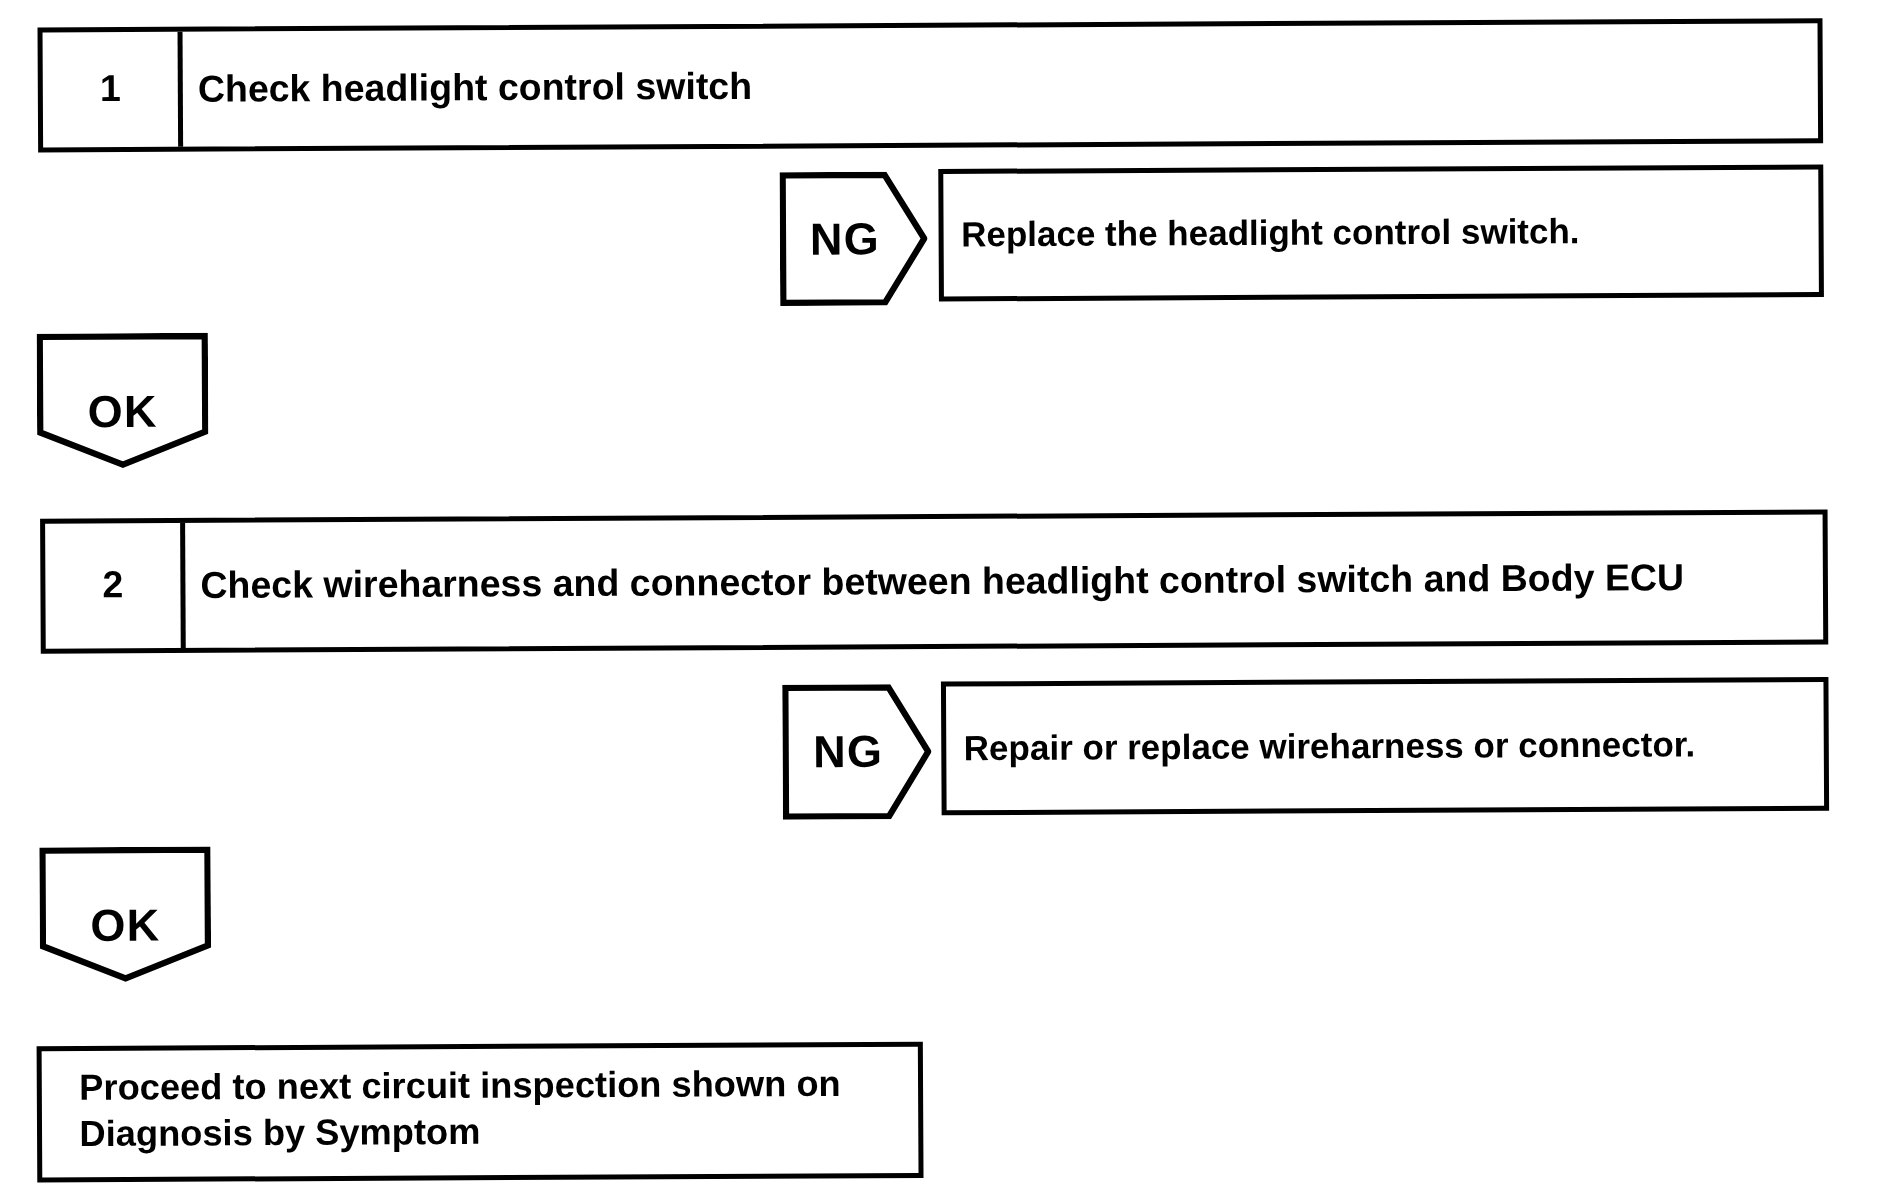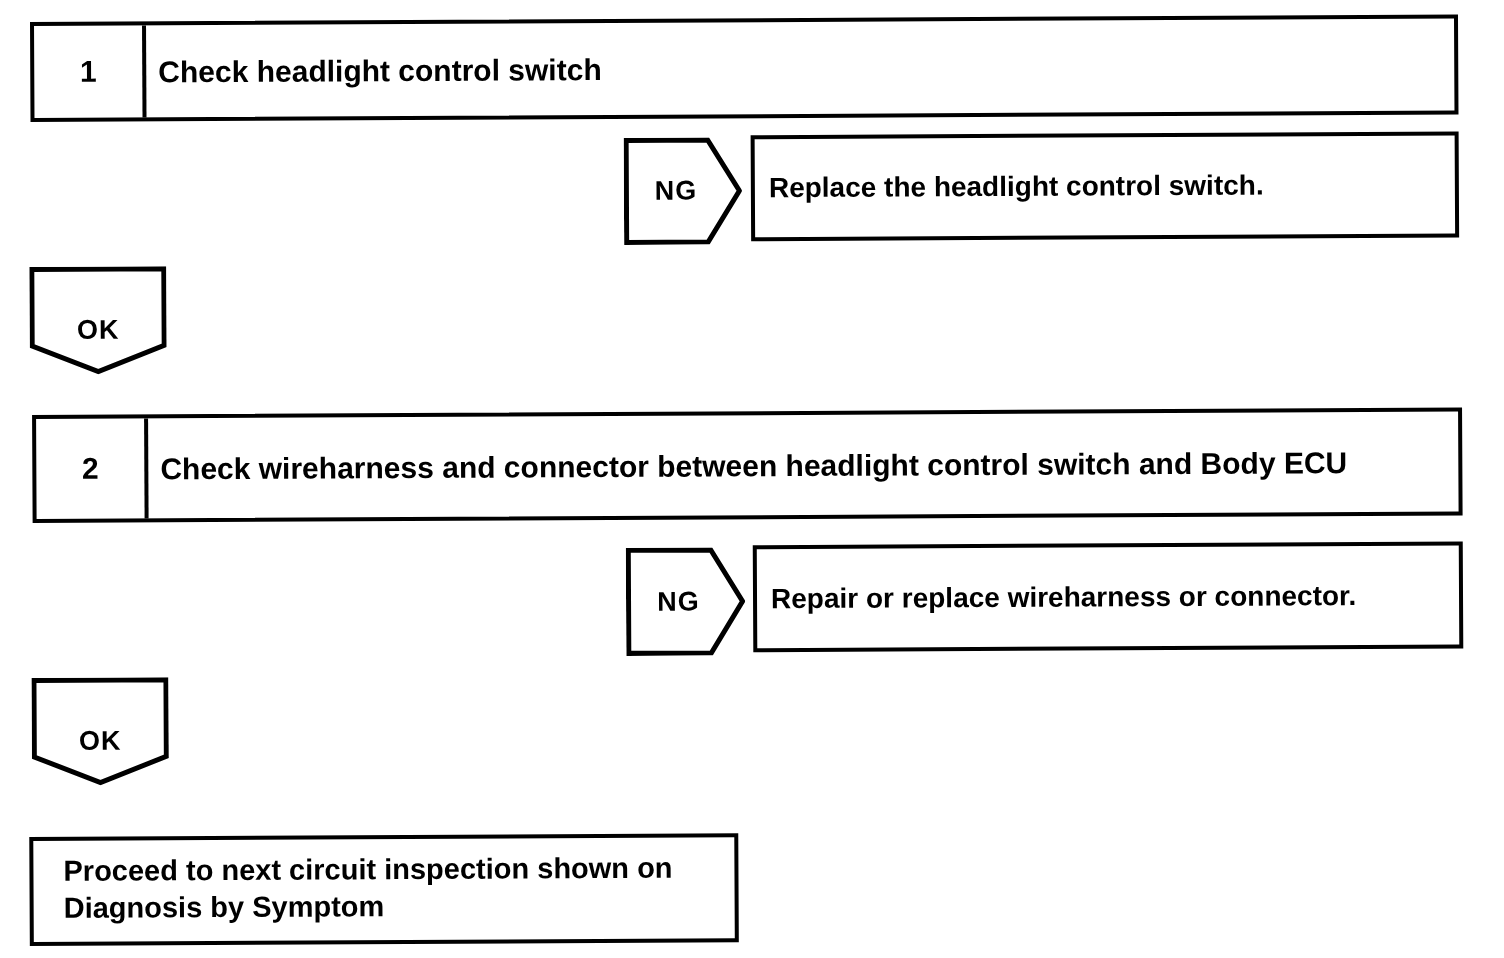--- a/index.html
+++ b/index.html
@@ -57,21 +57,21 @@
 
   
   .shape { position: absolute; }
   .shape svg { position: absolute; left: 0; top: 0; width: 100%; height: 100%; }
   .shape-label {
     position: absolute;
     left: 0; top: 0; right: 0; bottom: 0;
     display: flex;
     align-items: center;
     justify-content: center;
-    font-size: 27px;
+    font-size: 36px;
     letter-spacing: 1px;
   }
   .ng-label { padding-right: 14px; }
   .ok-label { padding-bottom: 22px; margin-top: 40px; }
 
   
   .terminal-box {
     border: 4px solid #000;
     background: #fff;
     font-size: 29px;

